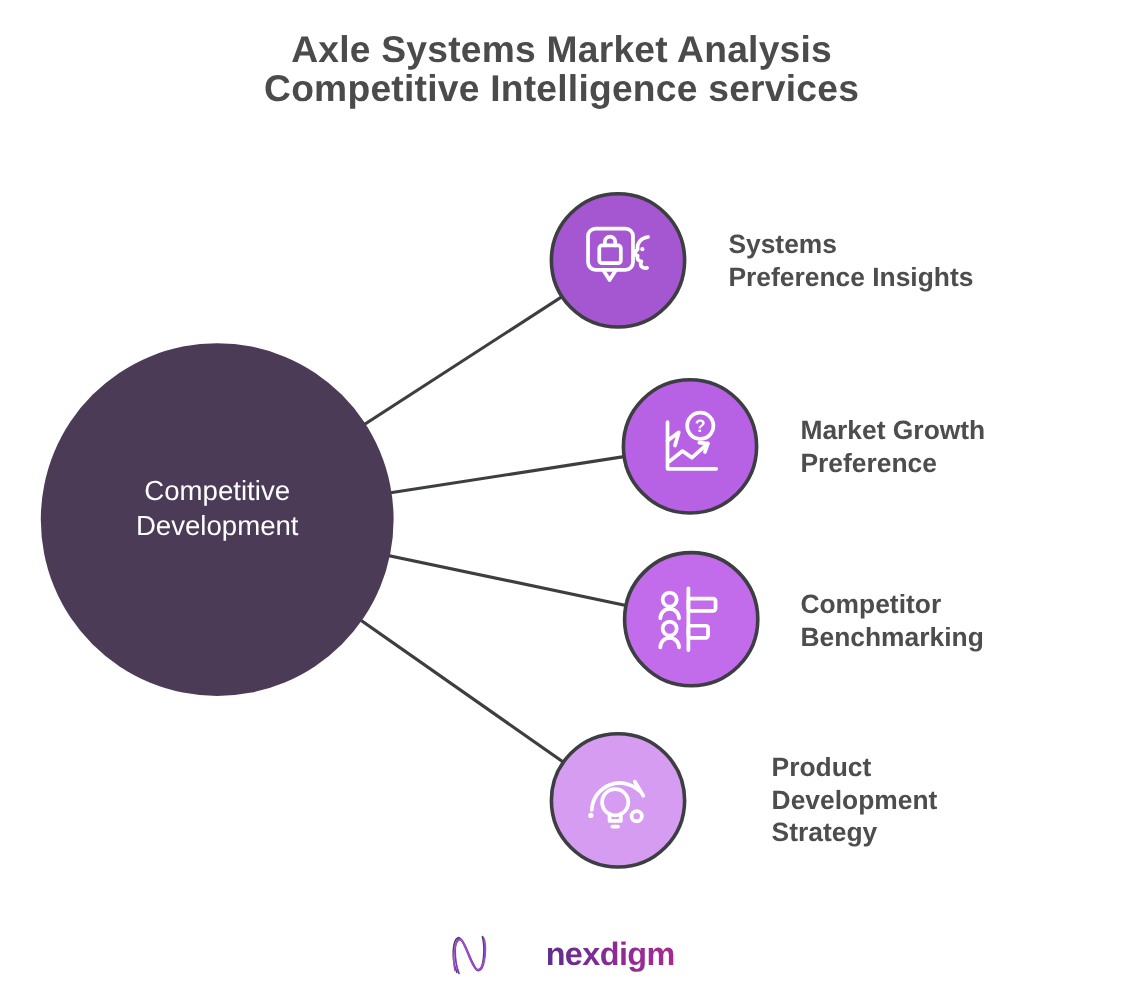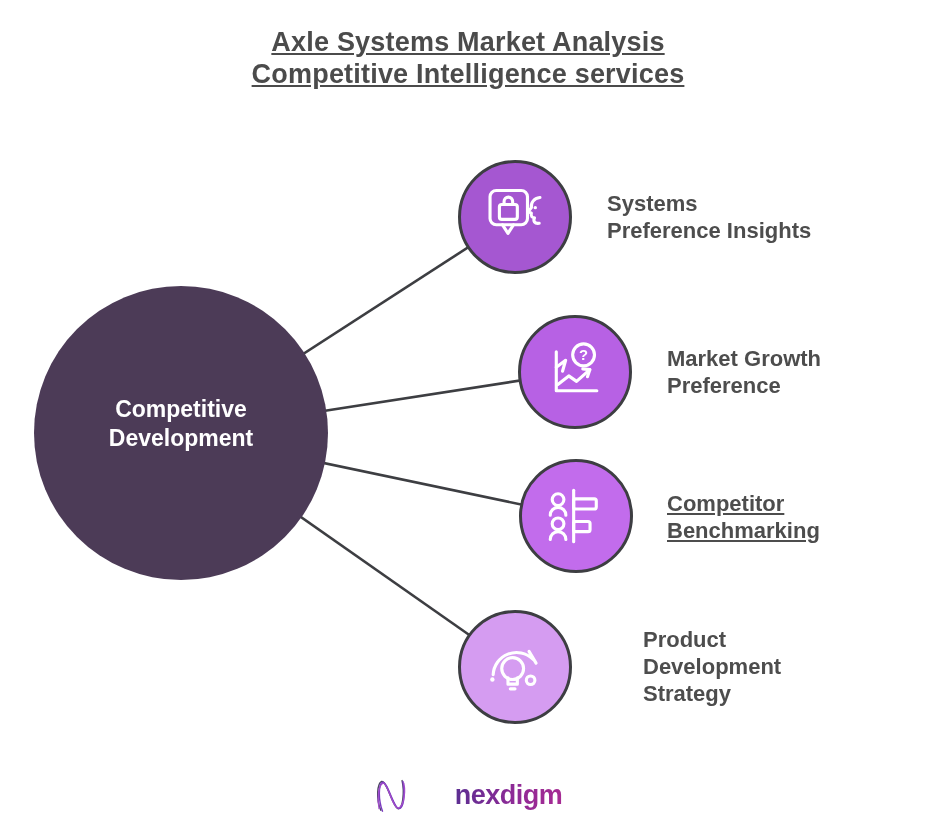--- a/index.html
+++ b/index.html
@@ -2,47 +2,47 @@
 <html><head>
 <meta charset="utf-8">
 <style>
   html,body{margin:0;padding:0;background:#ffffff;}
   .canvas{
     position:relative;width:936px;height:835px;background:#ffffff;overflow:hidden;
     font-family:"Liberation Sans",sans-serif;
   }
   .title{
     position:absolute;top:26px;left:0;width:100%;text-align:center;
-    font-size:27px;font-weight:bold;color:#4b4b4b;line-height:32px;letter-spacing:.2px;text-decoration:underline;
+    font-size:31px;font-weight:bold;color:#4b4b4b;line-height:32px;letter-spacing:.2px;
   }
   .connectors{position:absolute;left:0;top:0;width:936px;height:835px;}
   .central{
     position:absolute;left:34px;top:286px;width:294px;height:294px;border-radius:50%;
     display:flex;align-items:center;justify-content:center;
   }
   .central-text{
-    text-align:center;color:#ffffff;font-size:23px;font-weight:bold;line-height:29px;
+    text-align:center;color:#ffffff;font-size:23px;font-weight:normal;line-height:29px;
     transform:translateY(-9px);
   }
   .bubble{
     position:absolute;width:114px;height:114px;border-radius:50%;box-sizing:border-box;
     border:3px solid #3d3e42;display:flex;align-items:center;justify-content:center;
   }
   .bubble svg{width:78px;height:78px;}
   .b1{left:458px;top:160px;}
   .b2{left:518px;top:315px;}
   .b3{left:519px;top:459px;}
   .b4{left:458px;top:610px;}
   .label{
     position:absolute;font-size:22px;font-weight:bold;color:#4d4d4d;line-height:27px;
     white-space:nowrap;
   }
   .l1{left:607px;top:190px;}
   .l2{left:667px;top:345px;}
-  .l3{left:667px;top:490px;text-decoration:underline;}
+  .l3{left:667px;top:490px;}
   .l4{left:607px;top:626px;margin-left:36px;}
   .logo{
     position:absolute;left:0;top:770px;width:100%;height:50px;
     display:flex;align-items:center;justify-content:center;gap:11px;
   }
   .logo-text{
     font-size:27px;font-weight:bold;letter-spacing:-0.5px;color:#7c2b92;
     background:linear-gradient(90deg,#5c2e92 0%,#8e2a96 55%,#a62b93 100%);
     -webkit-background-clip:text;background-clip:text;margin-left:36px;-webkit-text-fill-color:transparent;
   }

